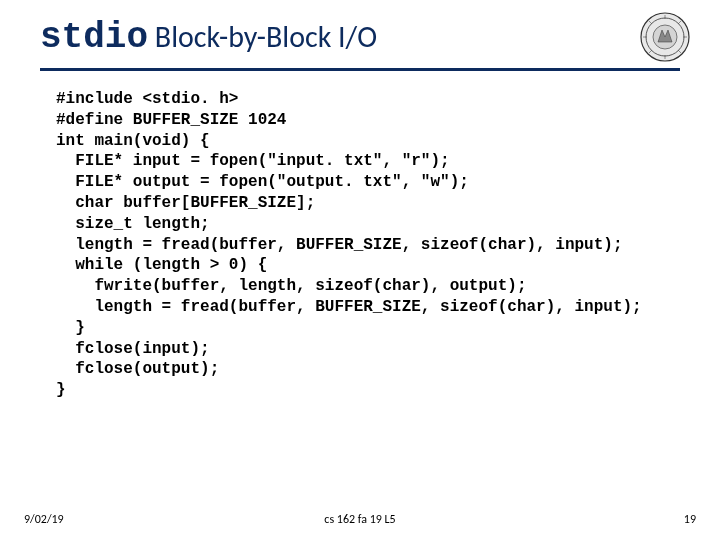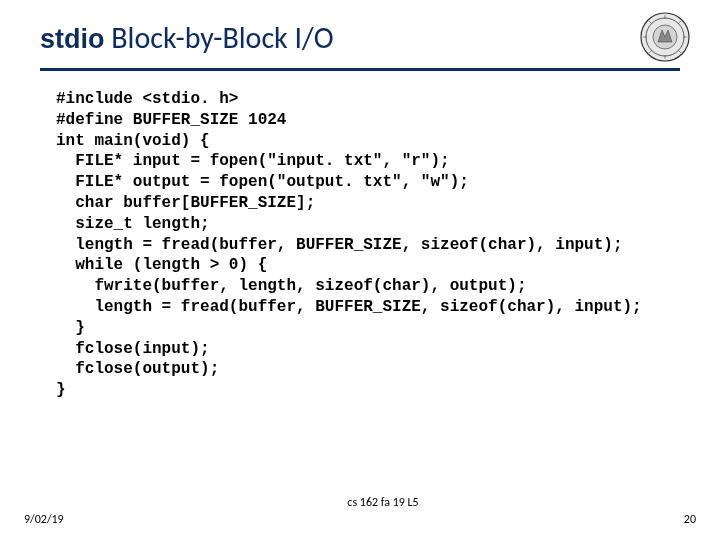--- a/index.html
+++ b/index.html
@@ -22,23 +22,23 @@
     align-items: center;
     justify-content: space-between;
     padding: 12px 40px 0 40px;
   }
   .title {
     font-size: 30px;
     color: #0d2b5e;
     font-weight: 400;
   }
   .title .mono {
-    font-family: Liberation Sans, sans-serif;
+    font-family: Liberation Mono, monospace;
     font-weight: bold;
-    font-size: 27px;
+    font-size: 36px;
   }
   .seal {
     width: 50px;
     height: 50px;
     margin-right: -10px;
   }
   .rule {
     border: none;
     border-top: 3px solid #0d2b5e;
     margin: 6px 40px 0 40px;
@@ -63,22 +63,21 @@
   }
   .footer .date {
     position: absolute;
     left: 24px;
     bottom: 0;
   }
   .footer .center {
     position: absolute;
     left: 50%;
     transform: translateX(-50%);
-    bottom: 17px;
-    margin-left: 23px;
+    bottom: 0;
   }
   .footer .page {
     position: absolute;
     right: 24px;
     bottom: 0;
   }
 </style>
 </head>
 <body>
 
@@ -120,15 +119,15 @@
     fwrite(buffer, length, sizeof(char), output);
     length = fread(buffer, BUFFER_SIZE, sizeof(char), input);
   }
   fclose(input);
   fclose(output);
 }</div>
 
   <div class="footer">
     <span class="date">9/02/19</span>
     <span class="center">cs 162 fa 19 L5</span>
-    <span class="page">20</span>
+    <span class="page">19</span>
   </div>
 </div>
 
 </body></html>

